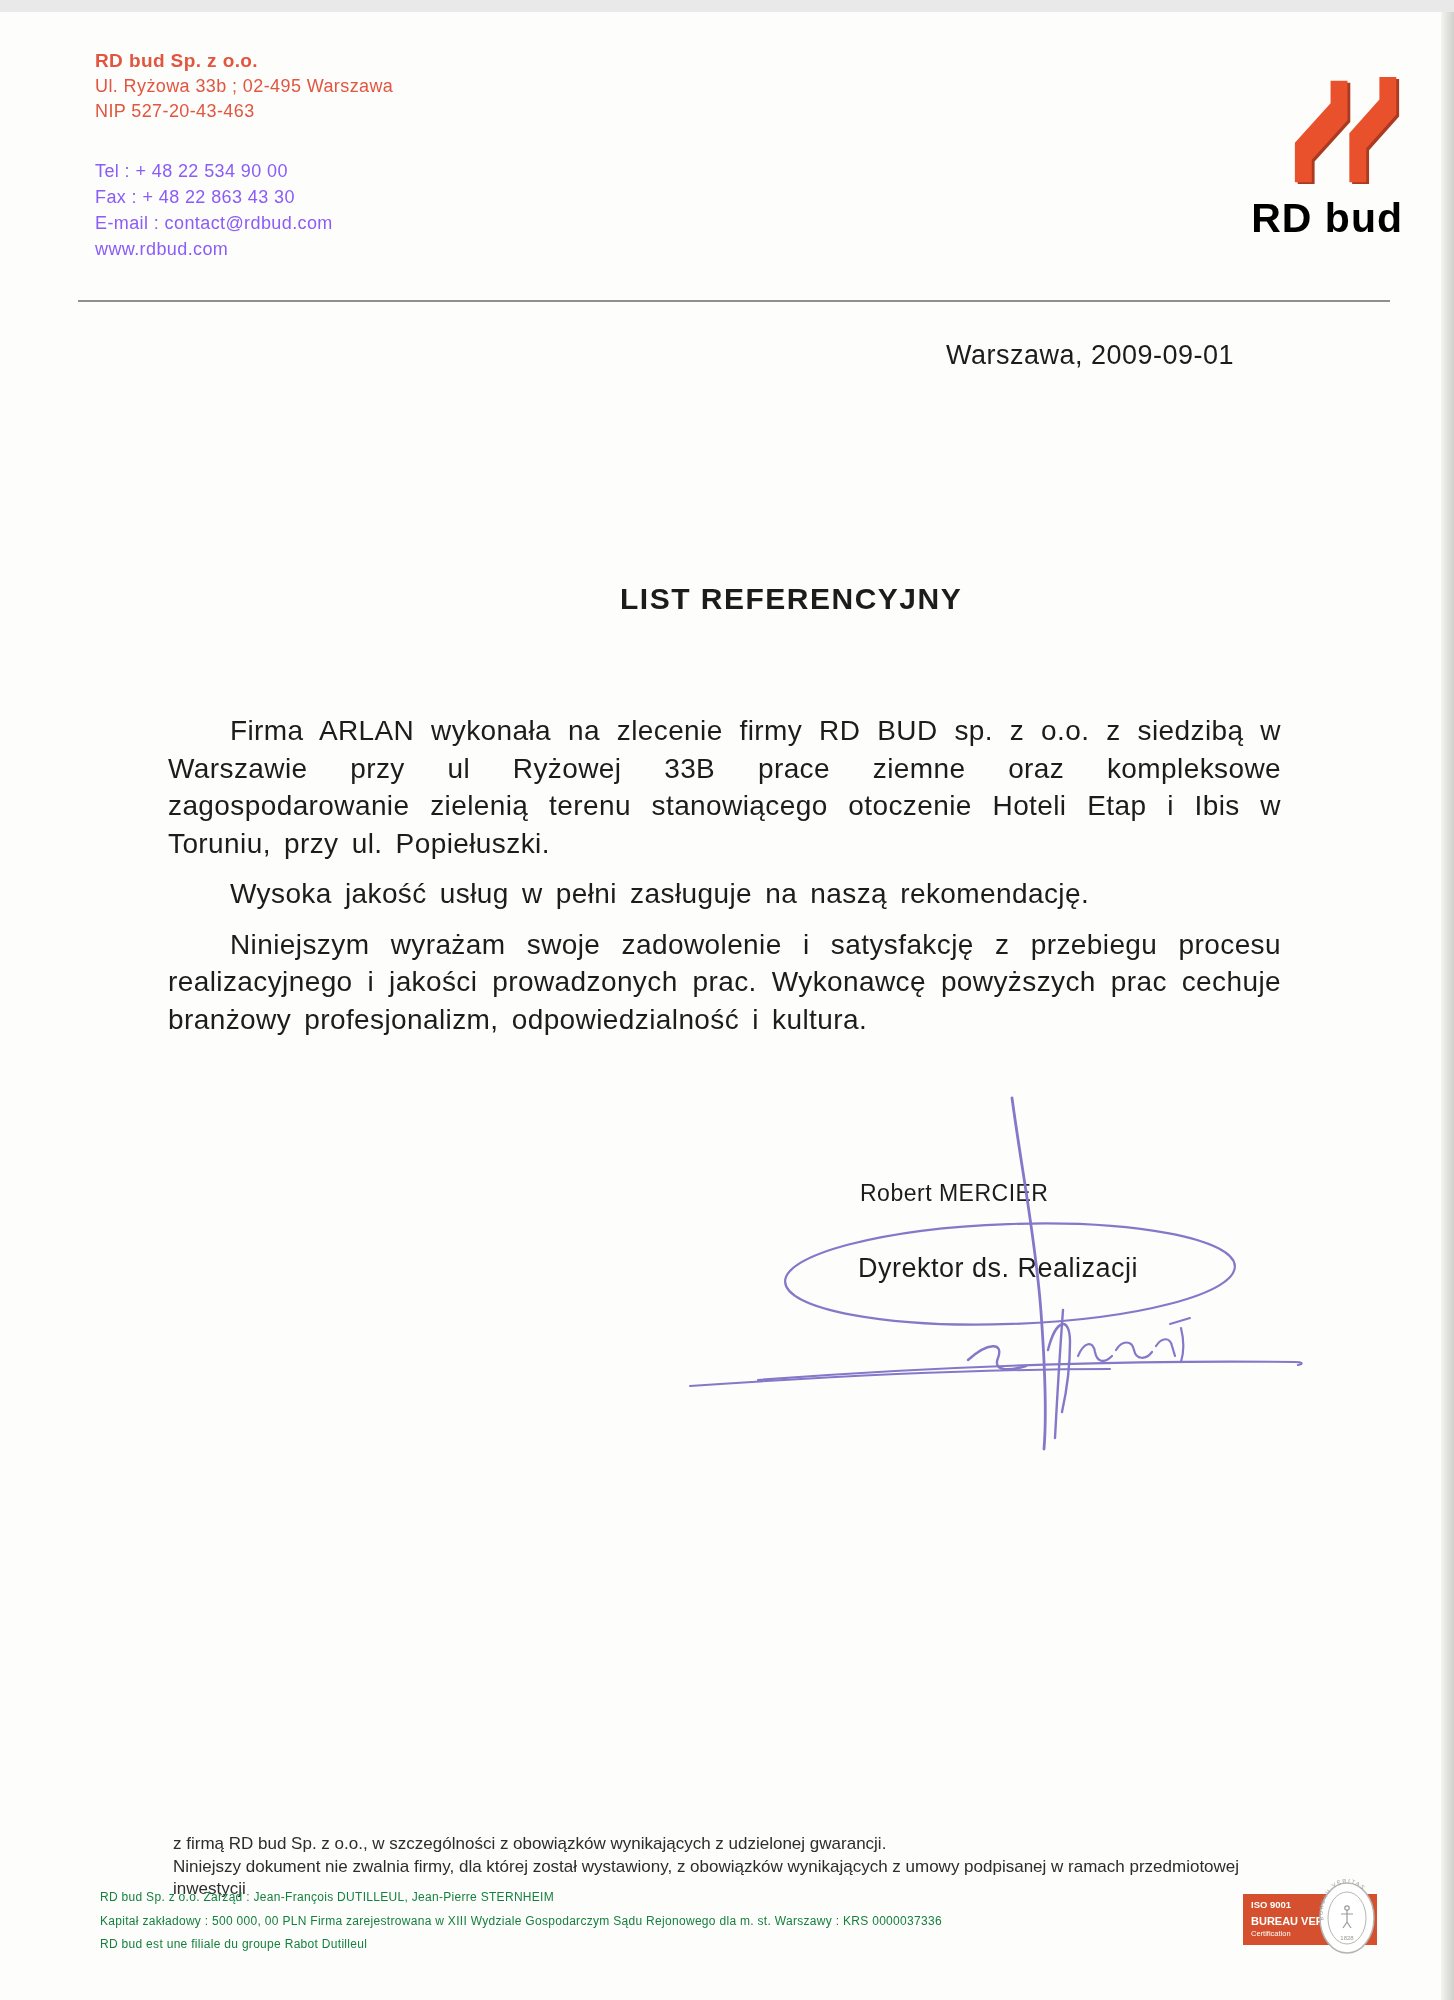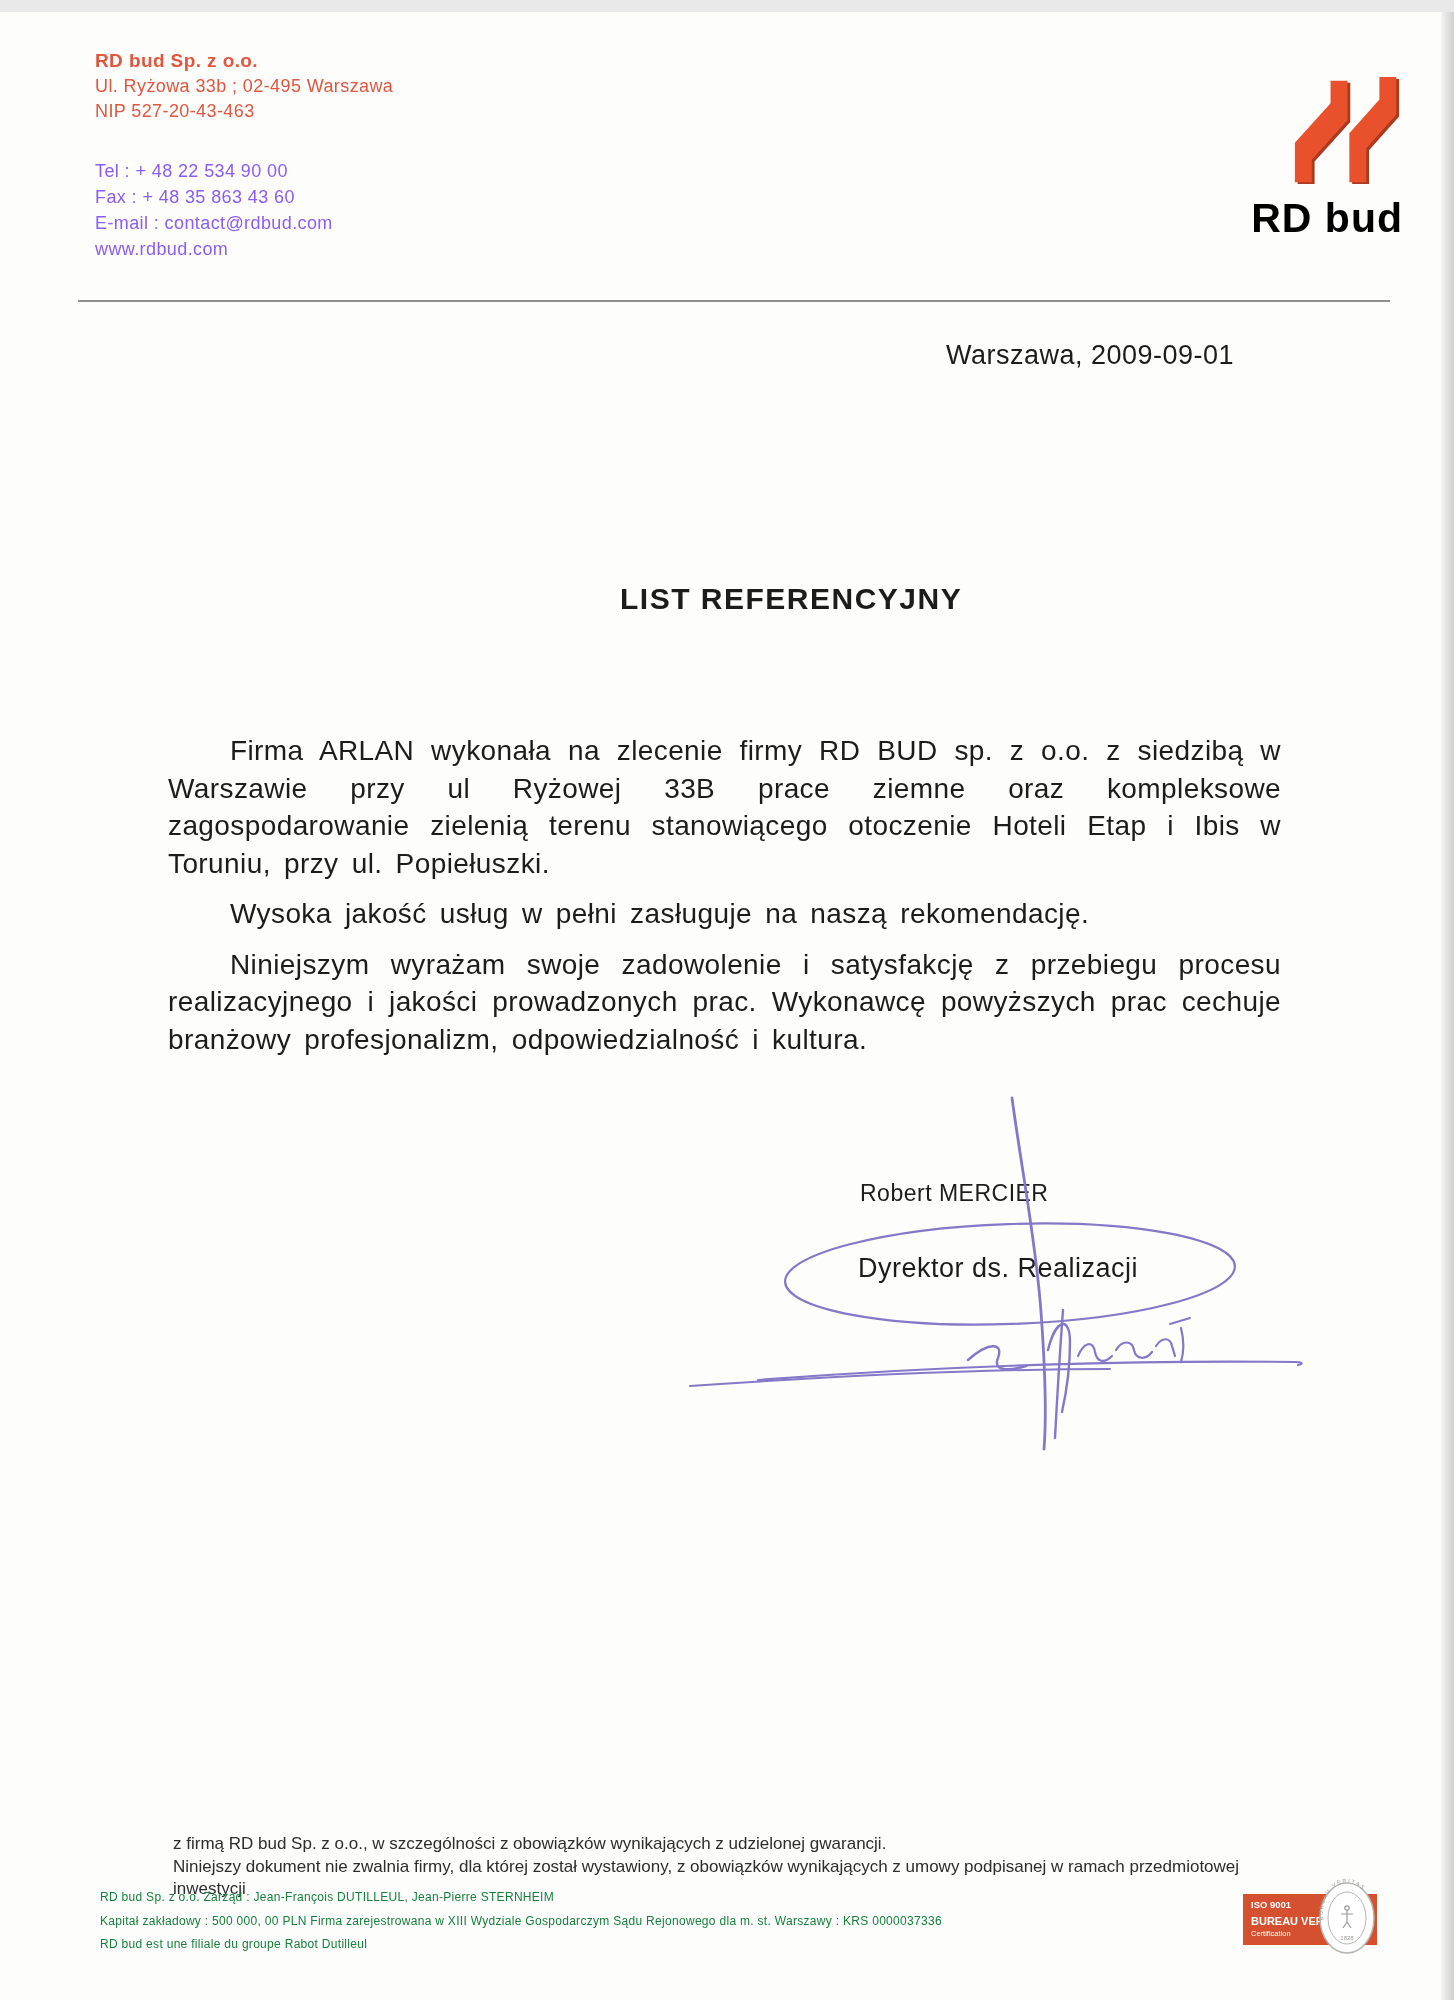--- a/index.html
+++ b/index.html
@@ -16,21 +16,21 @@
   
   .logo-mark{left:1293px;top:62px;width:108px;height:114px;}
   .logo-text{left:1235px;top:183px;width:168px;text-align:right;
     font-size:41px;font-weight:bold;color:#000000;letter-spacing:1px;}
   .rule{left:78px;top:288px;width:1312px;height:2px;background:#8f8f8f;}
   .edge{right:0;top:0;width:13px;height:2000px;
     background:linear-gradient(to right,#f4f4f2,#cfcfcb);}
   
   .dateline{left:946px;top:328px;font-size:27px;letter-spacing:.5px;}
   .title{left:620px;top:570px;font-size:30px;font-weight:bold;letter-spacing:1.5px;}
-  .bodycol{left:168px;top:720px;width:1113px;font-size:28px;line-height:37.5px;
+  .bodycol{left:168px;top:700px;width:1113px;font-size:28px;line-height:37.5px;
     letter-spacing:.4px;word-spacing:5px;text-align:justify;}
   .bodycol p{margin:0 0 13px 0;text-indent:62px;}
   .sig-name{left:860px;top:1168px;font-size:23px;letter-spacing:.5px;}
   .sig-role{left:858px;top:1241px;font-size:27px;letter-spacing:.5px;}
   .sig-ink{left:600px;top:1050px;width:760px;height:420px;pointer-events:none;}
   
   .fdisc{left:173px;top:1821px;width:1100px;font-size:17px;line-height:22.5px;color:#2d2d2d;}
   .fgray{left:100px;top:1874px;font-size:12px;line-height:23.5px;color:#15803d;letter-spacing:.3px;}
   .badge{left:1240px;top:1866px;width:146px;height:82px;}
 </style>
@@ -42,21 +42,21 @@
   <div class="abs edge"></div>
 
   <div class="abs hdr-red">
     <div class="co">RD bud Sp. z o.o.</div>
     <div>Ul. Ryżowa 33b ; 02-495 Warszawa</div>
     <div>NIP 527-20-43-463</div>
   </div>
 
   <div class="abs hdr-gray">
     <div>Tel : + 48 22 534 90 00</div>
-    <div>Fax : + 48 35 863 43 60</div>
+    <div>Fax : + 48 22 863 43 30</div>
     <div>E-mail : contact@rdbud.com</div>
     <div>www.rdbud.com</div>
   </div>
 
   <svg class="abs logo-mark" viewBox="0 0 115 115">
     <g fill="#aa3a20" transform="translate(3,2)">
       <path d="M2 70 L40 28 L40 4 L58 4 L58 46 L20 88 L20 112 L2 112 Z"></path>
       <path d="M60 60 L92 24 L92 0 L110 0 L110 40 L78 76 L78 112 L60 112 Z"></path>
     </g>
     <g fill="#e9512d">

